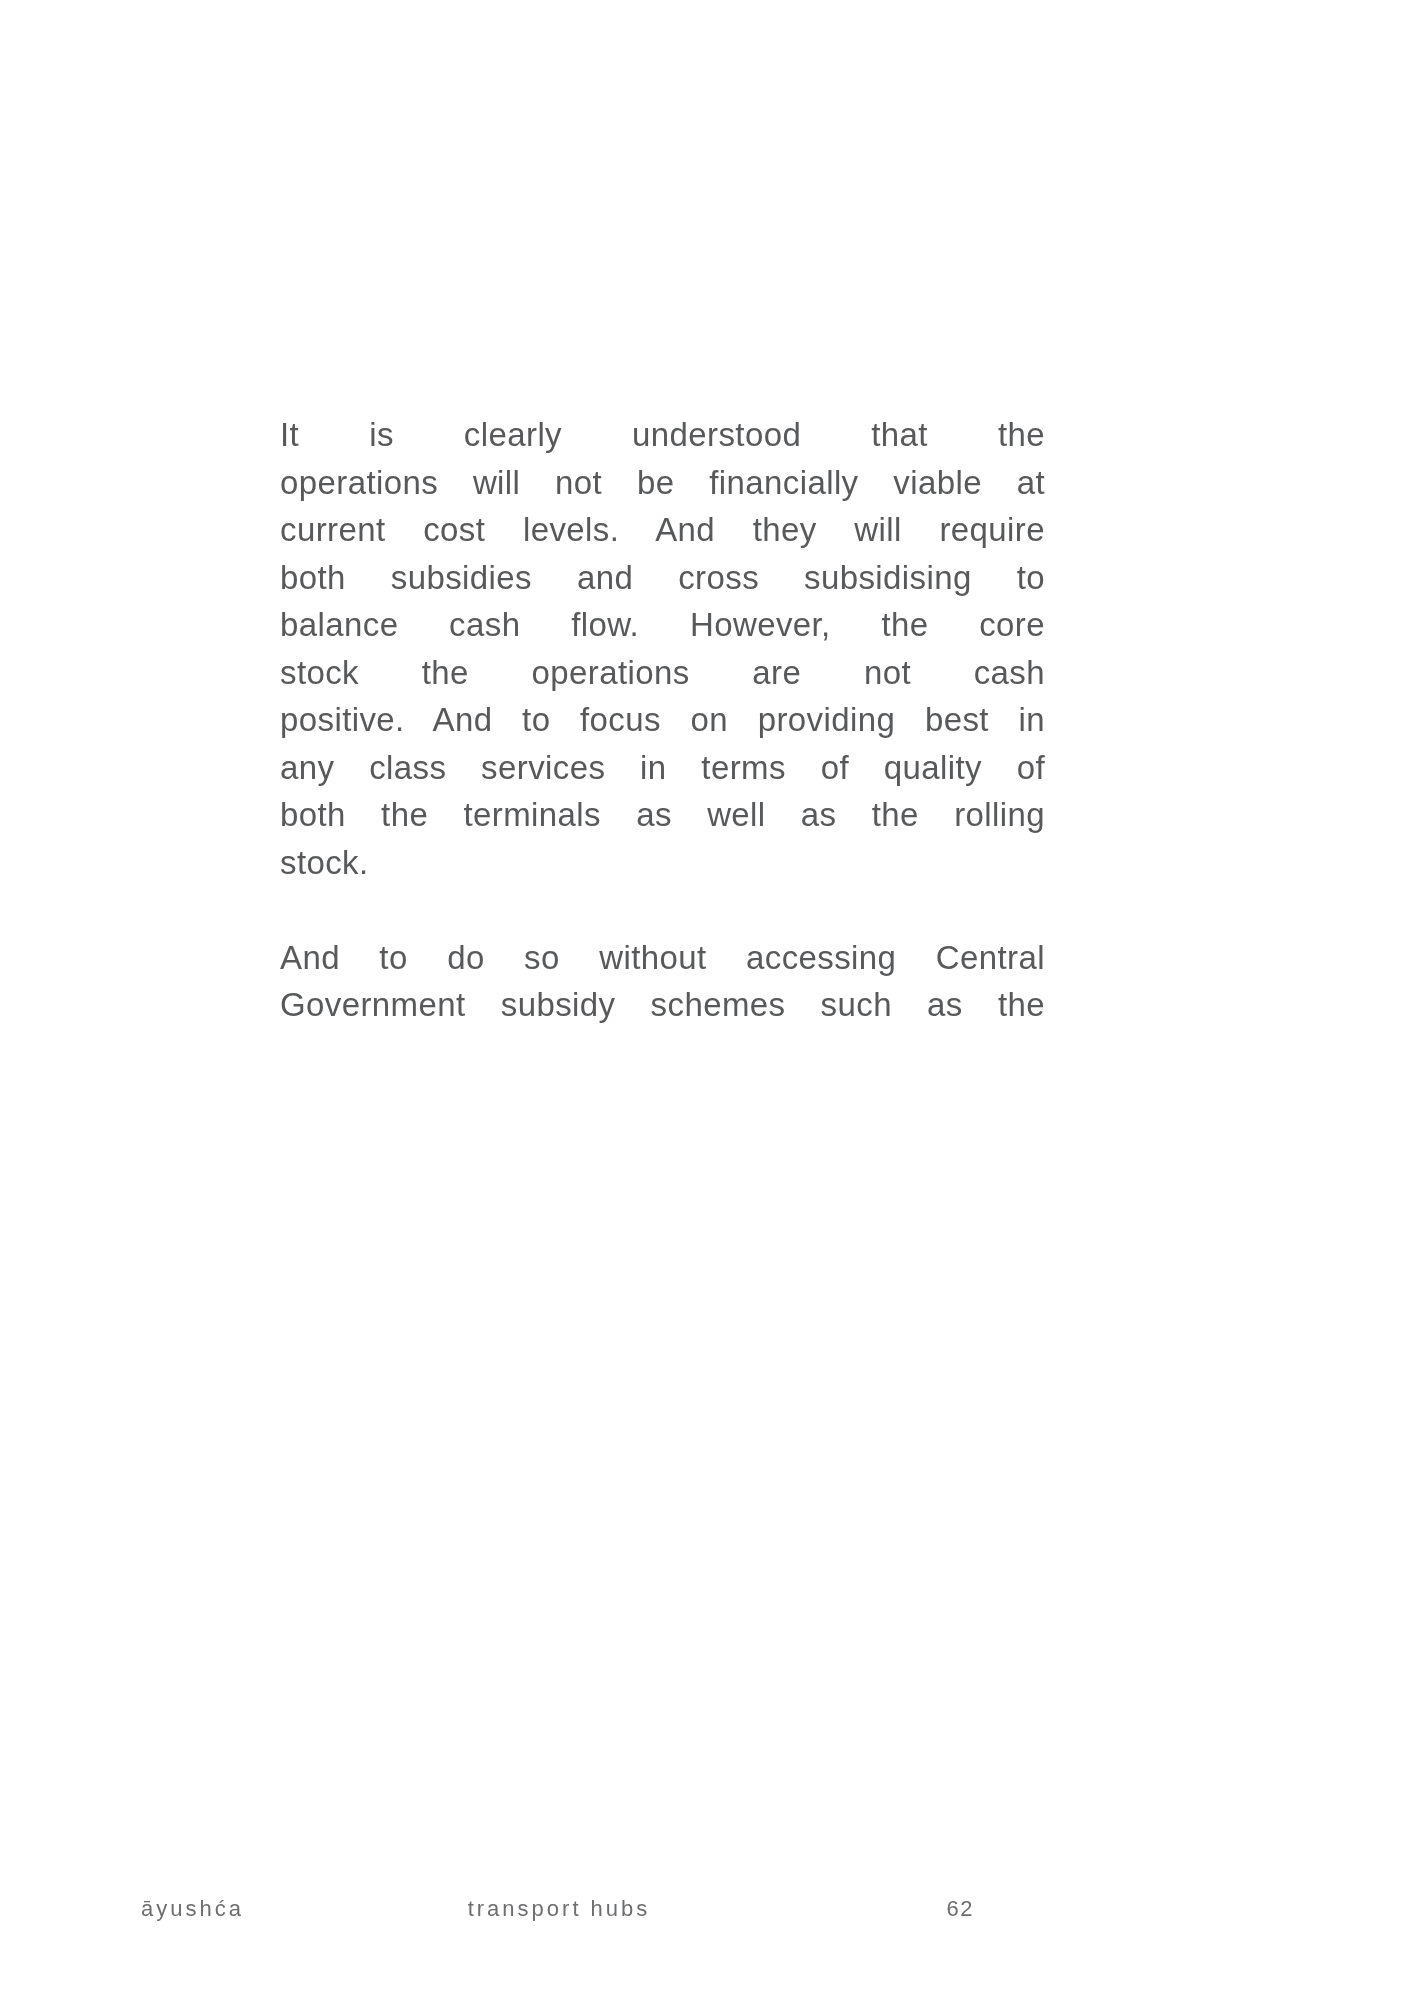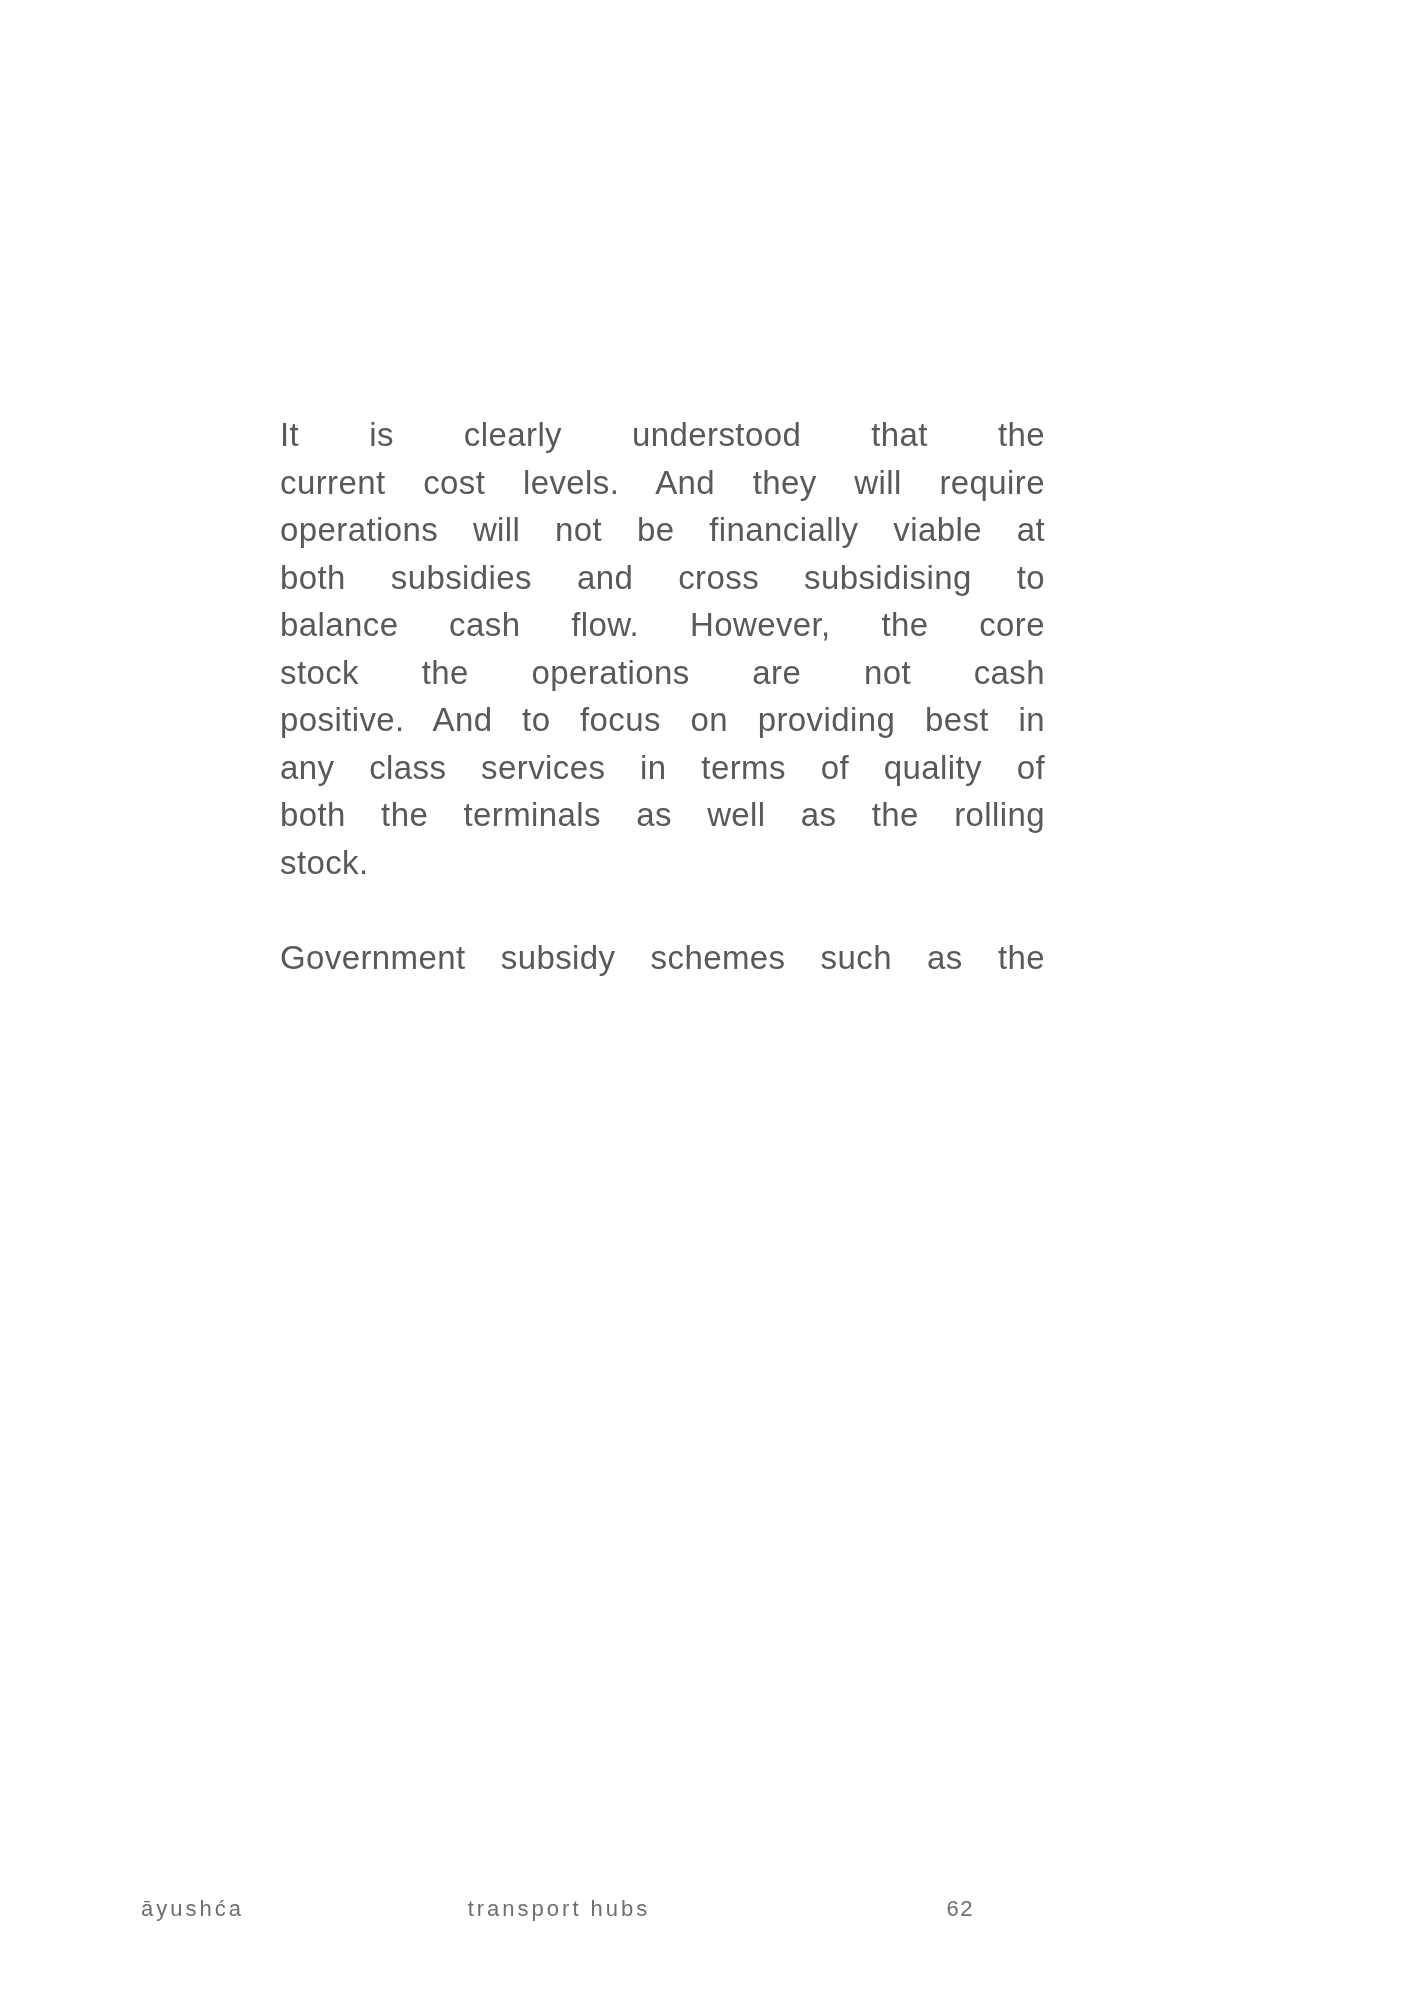--- a/index.html
+++ b/index.html
@@ -76,32 +76,33 @@
 </style>
 </head>
 <body>
 
 <div class="page">
 
   <div class="content">
 
     <div class="paragraph">
       <div class="text-line">It is clearly understood that the</div>
+      <div class="text-line">operations will not be financially viable at</div>
       <div class="text-line">current cost levels. And they will require</div>
-      <div class="text-line">operations will not be financially viable at</div>
       <div class="text-line">both subsidies and cross subsidising to</div>
       <div class="text-line">balance cash flow. However, the core</div>
       <div class="text-line">stock the operations are not cash</div>
       <div class="text-line">positive. And to focus on providing best in</div>
       <div class="text-line">any class services in terms of quality of</div>
       <div class="text-line">both the terminals as well as the rolling</div>
       <div class="text-line last-line">stock.</div>
     </div>
 
     <div class="paragraph">
+      <div class="text-line">And to do so without accessing Central</div>
       <div class="text-line">Government subsidy schemes such as the</div>
     </div>
 
   </div>
 
   <div class="footer">
     <span class="footer-brand">āyushća</span>
     <span class="footer-section">transport hubs</span>
     <span class="footer-page-number">62</span>
   </div>

